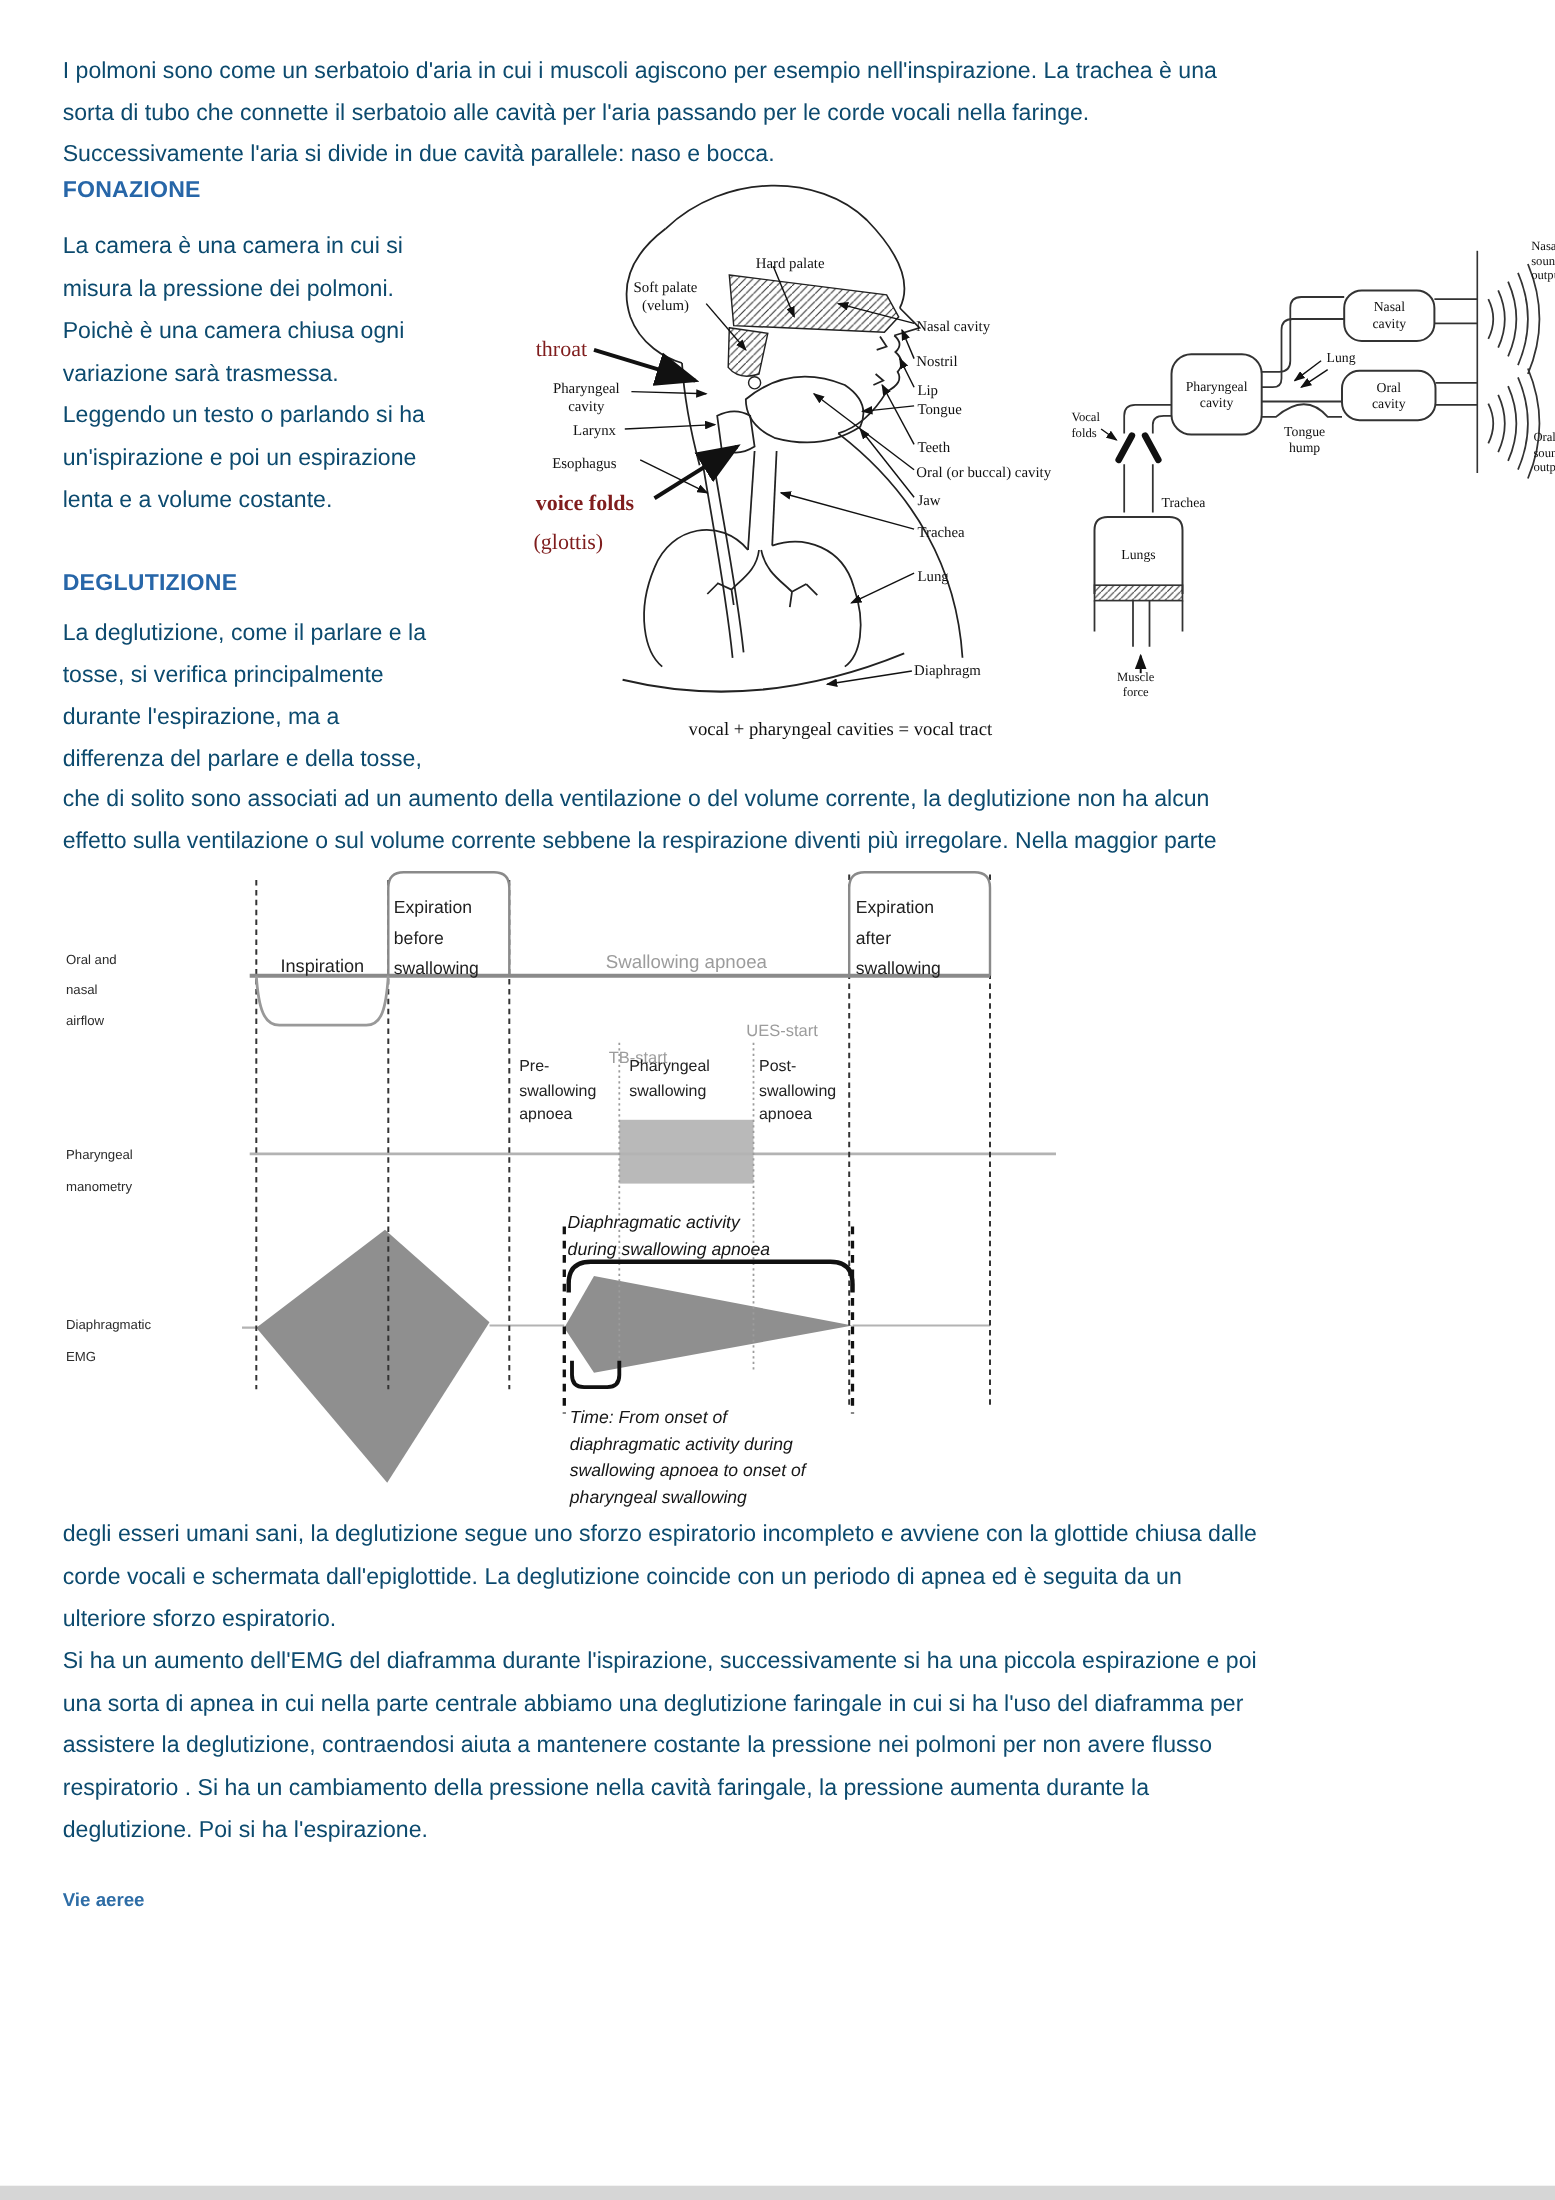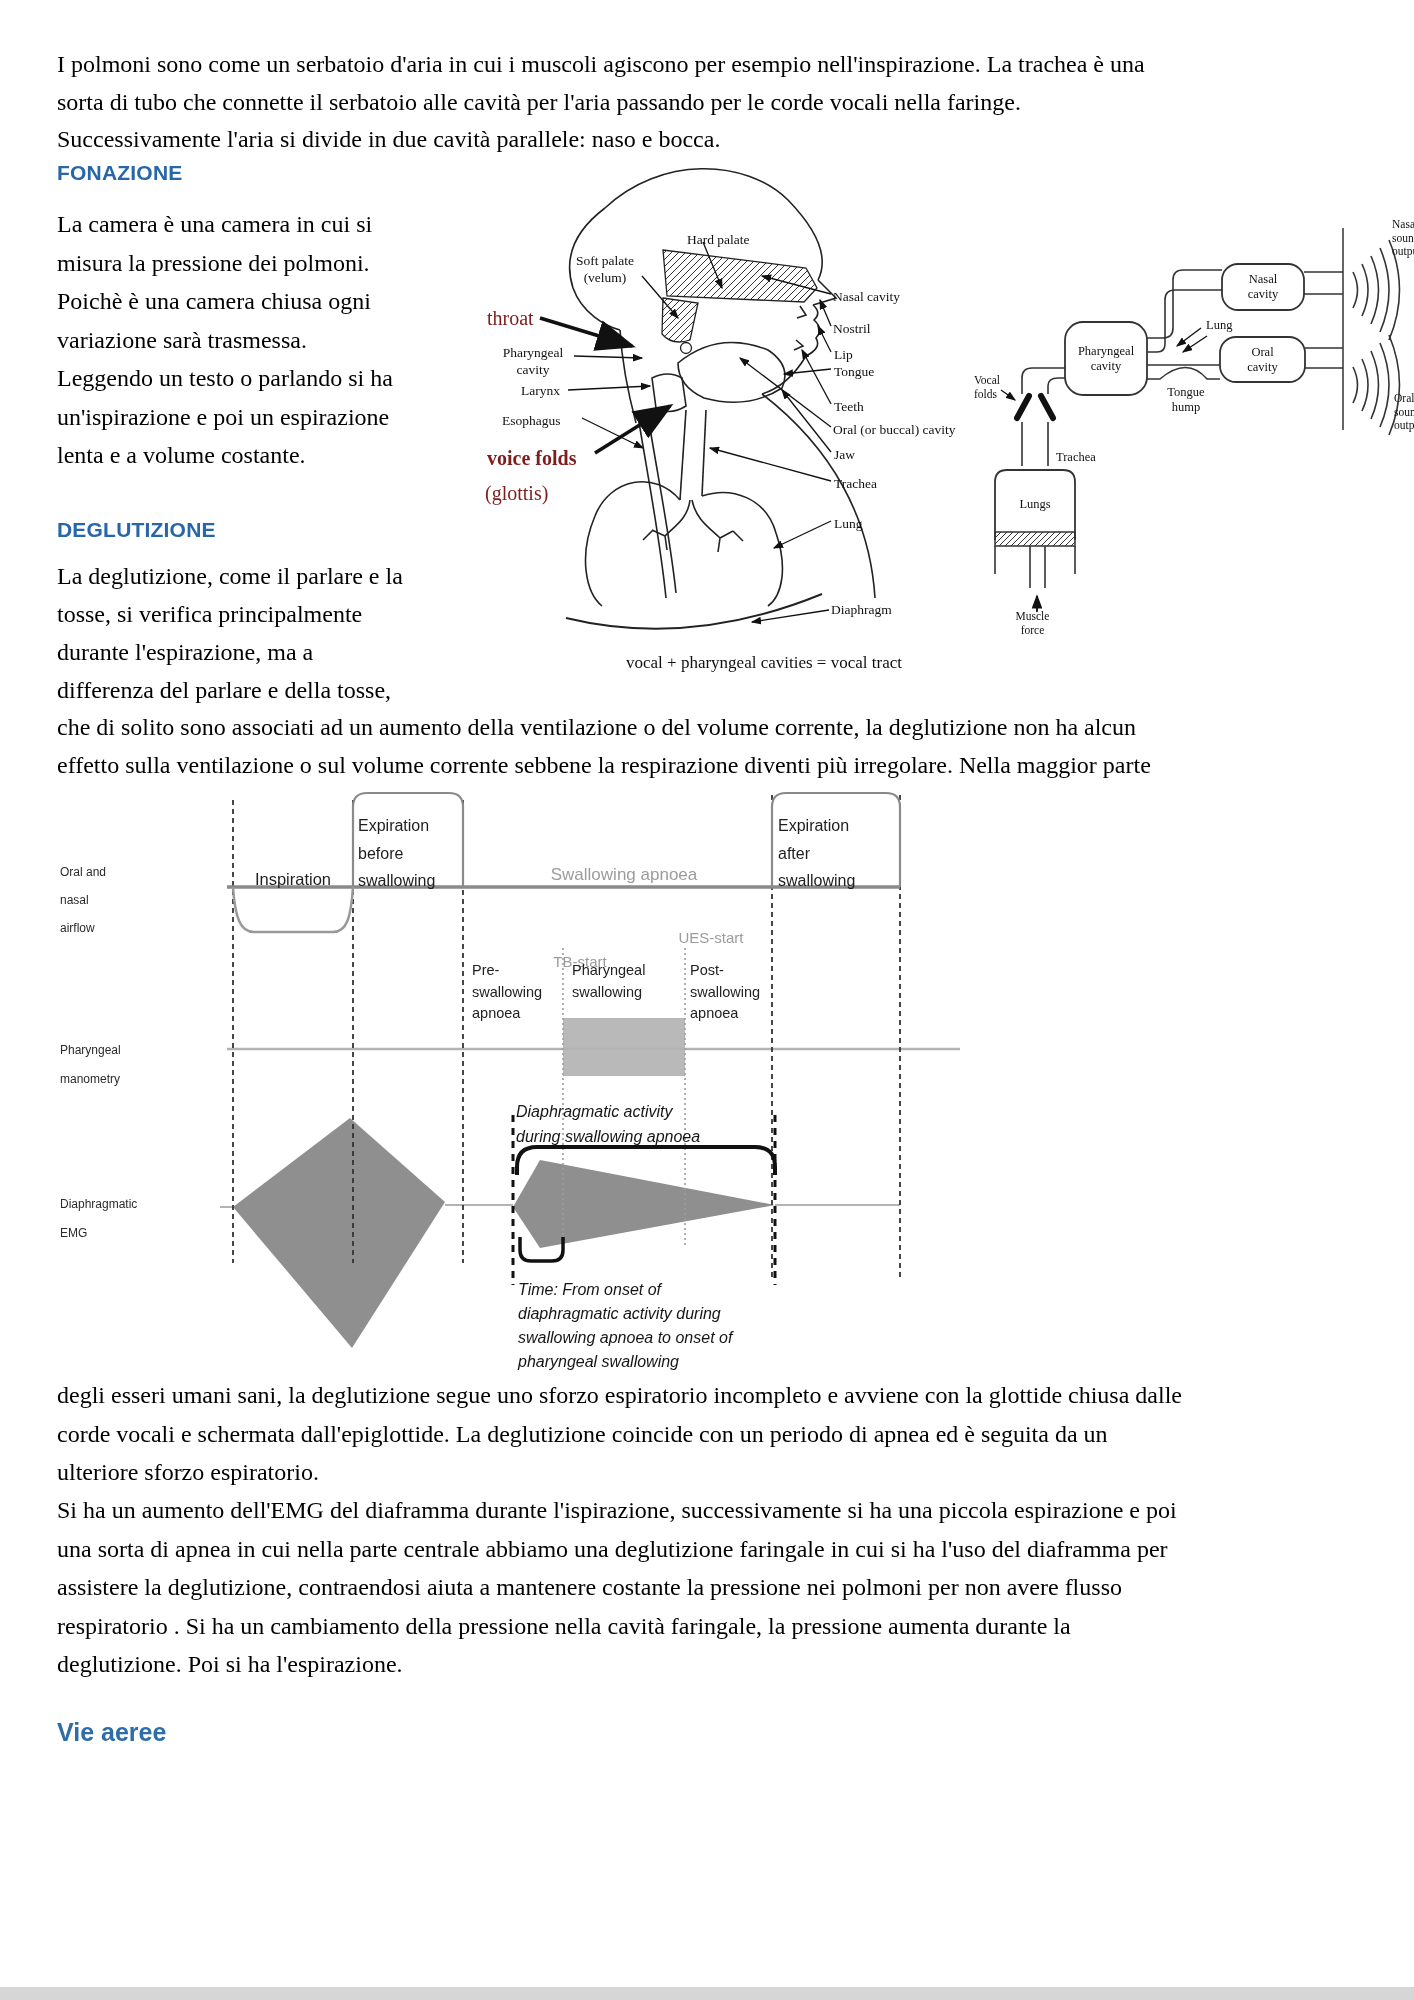--- a/index.html
+++ b/index.html
@@ -1,22 +1,22 @@
 <!DOCTYPE html>
 <html><head>
 <meta charset="utf-8">
 <style>
   html,body{margin:0;padding:0;background:#ffffff;}
   .page{position:relative;width:1414px;height:2000px;background:#ffffff;overflow:hidden;
         font-family:"Liberation Sans","DejaVu Sans",sans-serif;color:#1c1c1c;}
   .t{position:absolute;white-space:pre-line;}
-  .body-text{font-size:24px;line-height:38.5px;color:#000000;font-family:Liberation Serif, serif;}
+  .body-text{font-size:21px;line-height:38.5px;color:#0c4a6e;}
   .intro-text{line-height:37.5px;}
   .sec-head{font-size:21px;font-weight:bold;color:#2766a8;letter-spacing:.2px;}
-  .vie-head{font-size:25px;font-weight:bold;color:#2e6da6;}
+  .vie-head{font-size:17px;font-weight:bold;color:#2e6da6;}
   .serif{font-family:"Liberation Serif","DejaVu Serif",serif;}
   .fig-label{font-size:13.5px;line-height:17px;color:#111;}
   .fig-label-lg{font-size:20px;line-height:24px;color:#7f1d1d;}
   .model-label{font-size:12.5px;line-height:15px;color:#111;}
   .model-label-sm{font-size:11.5px;line-height:13.5px;color:#111;}
   .chart-row-label{font-size:12px;line-height:28px;color:#2b2b2b;}
   .chart-black{font-size:16px;line-height:27.5px;color:#1e1e1e;}
   .chart-gray{font-size:17px;color:#9c9c9c;}
   .chart-gray-sm{font-size:15px;color:#9c9c9c;}
   .chart-phase{font-size:14.5px;line-height:21.5px;color:#222;}

